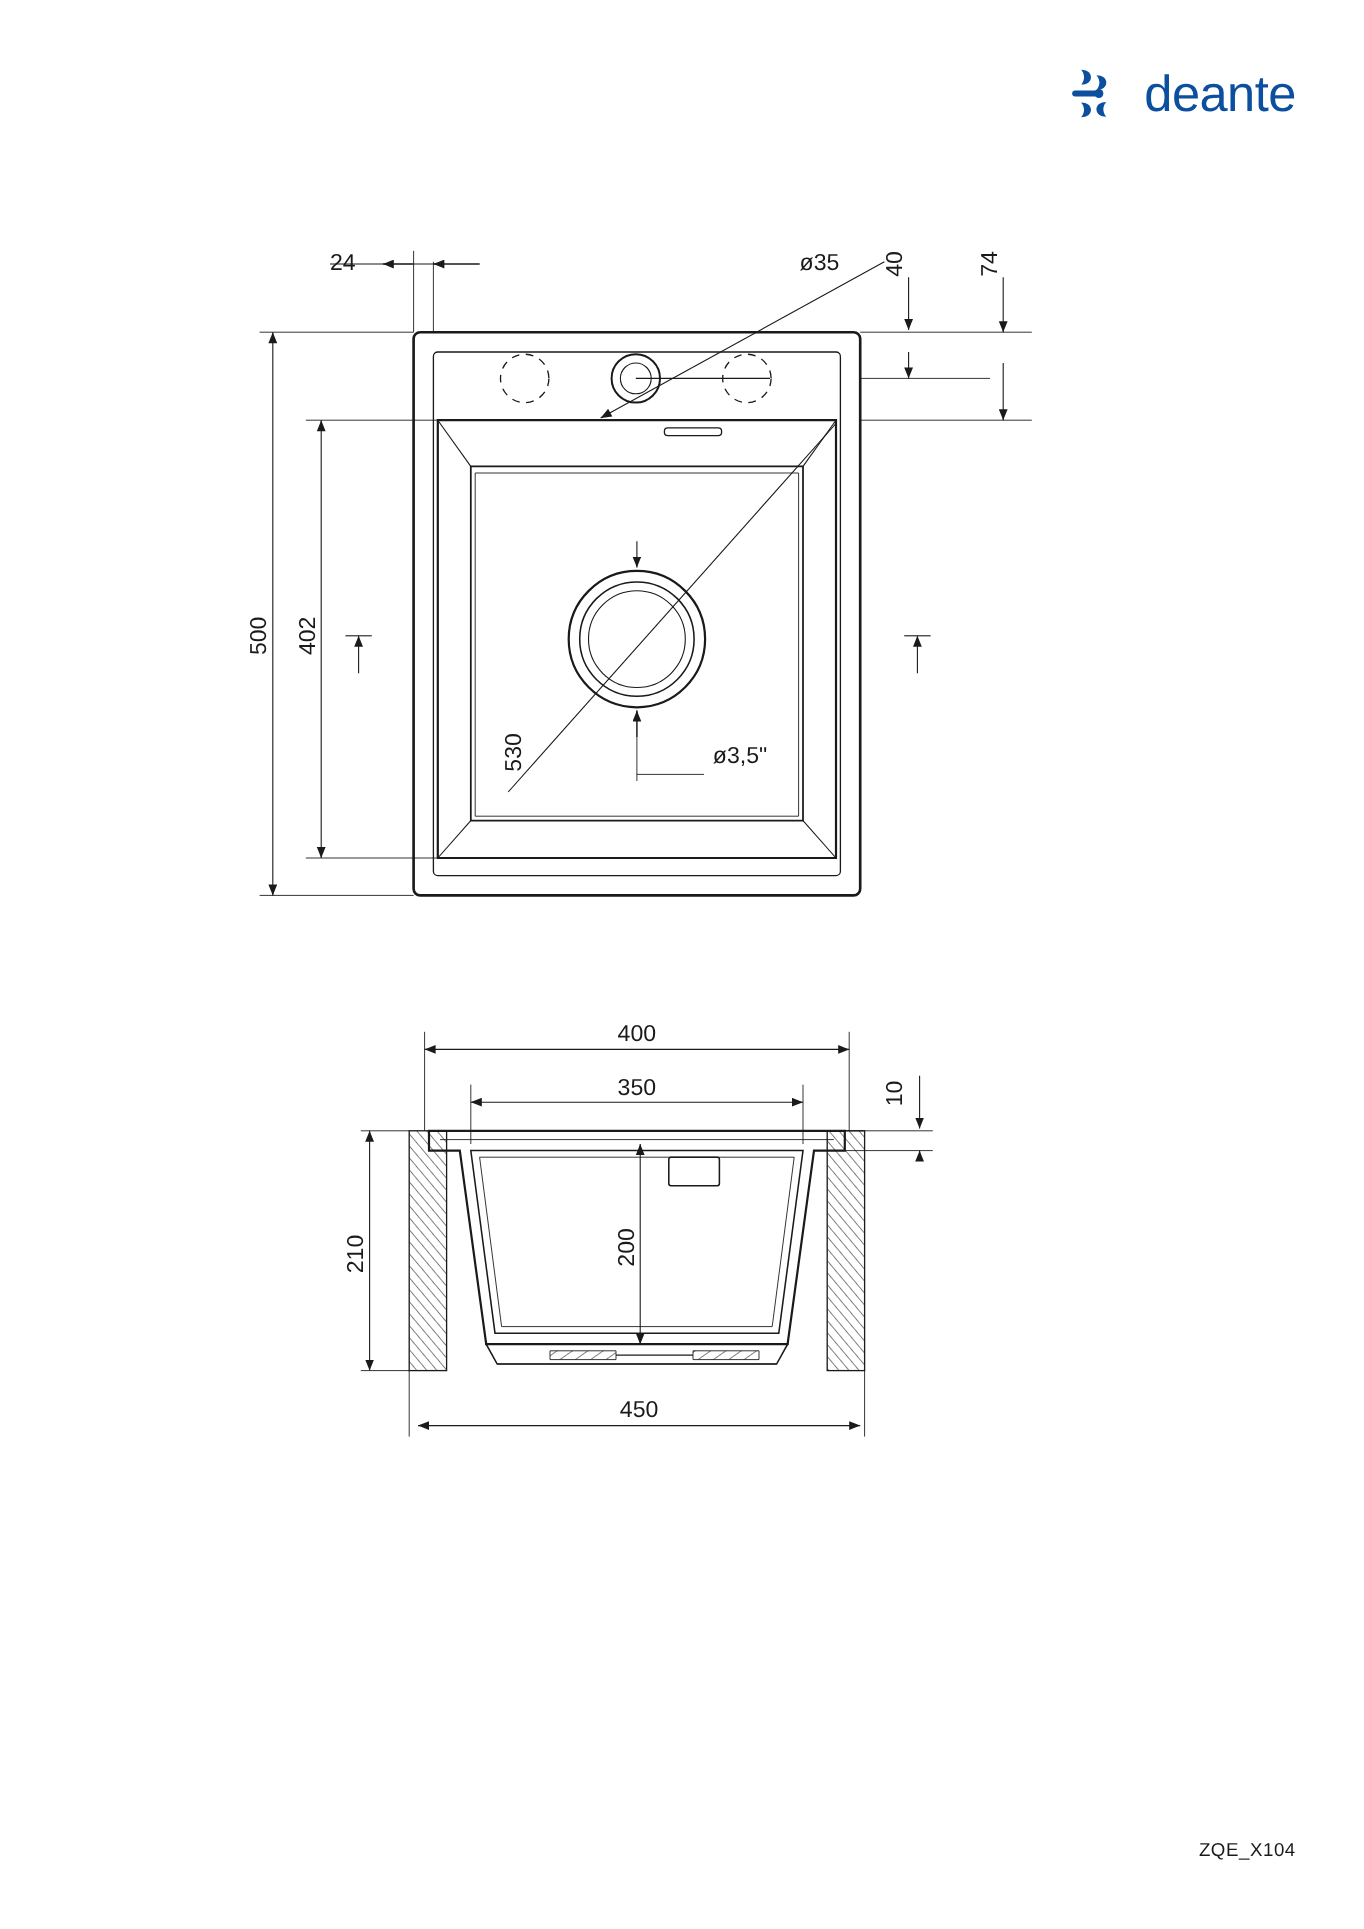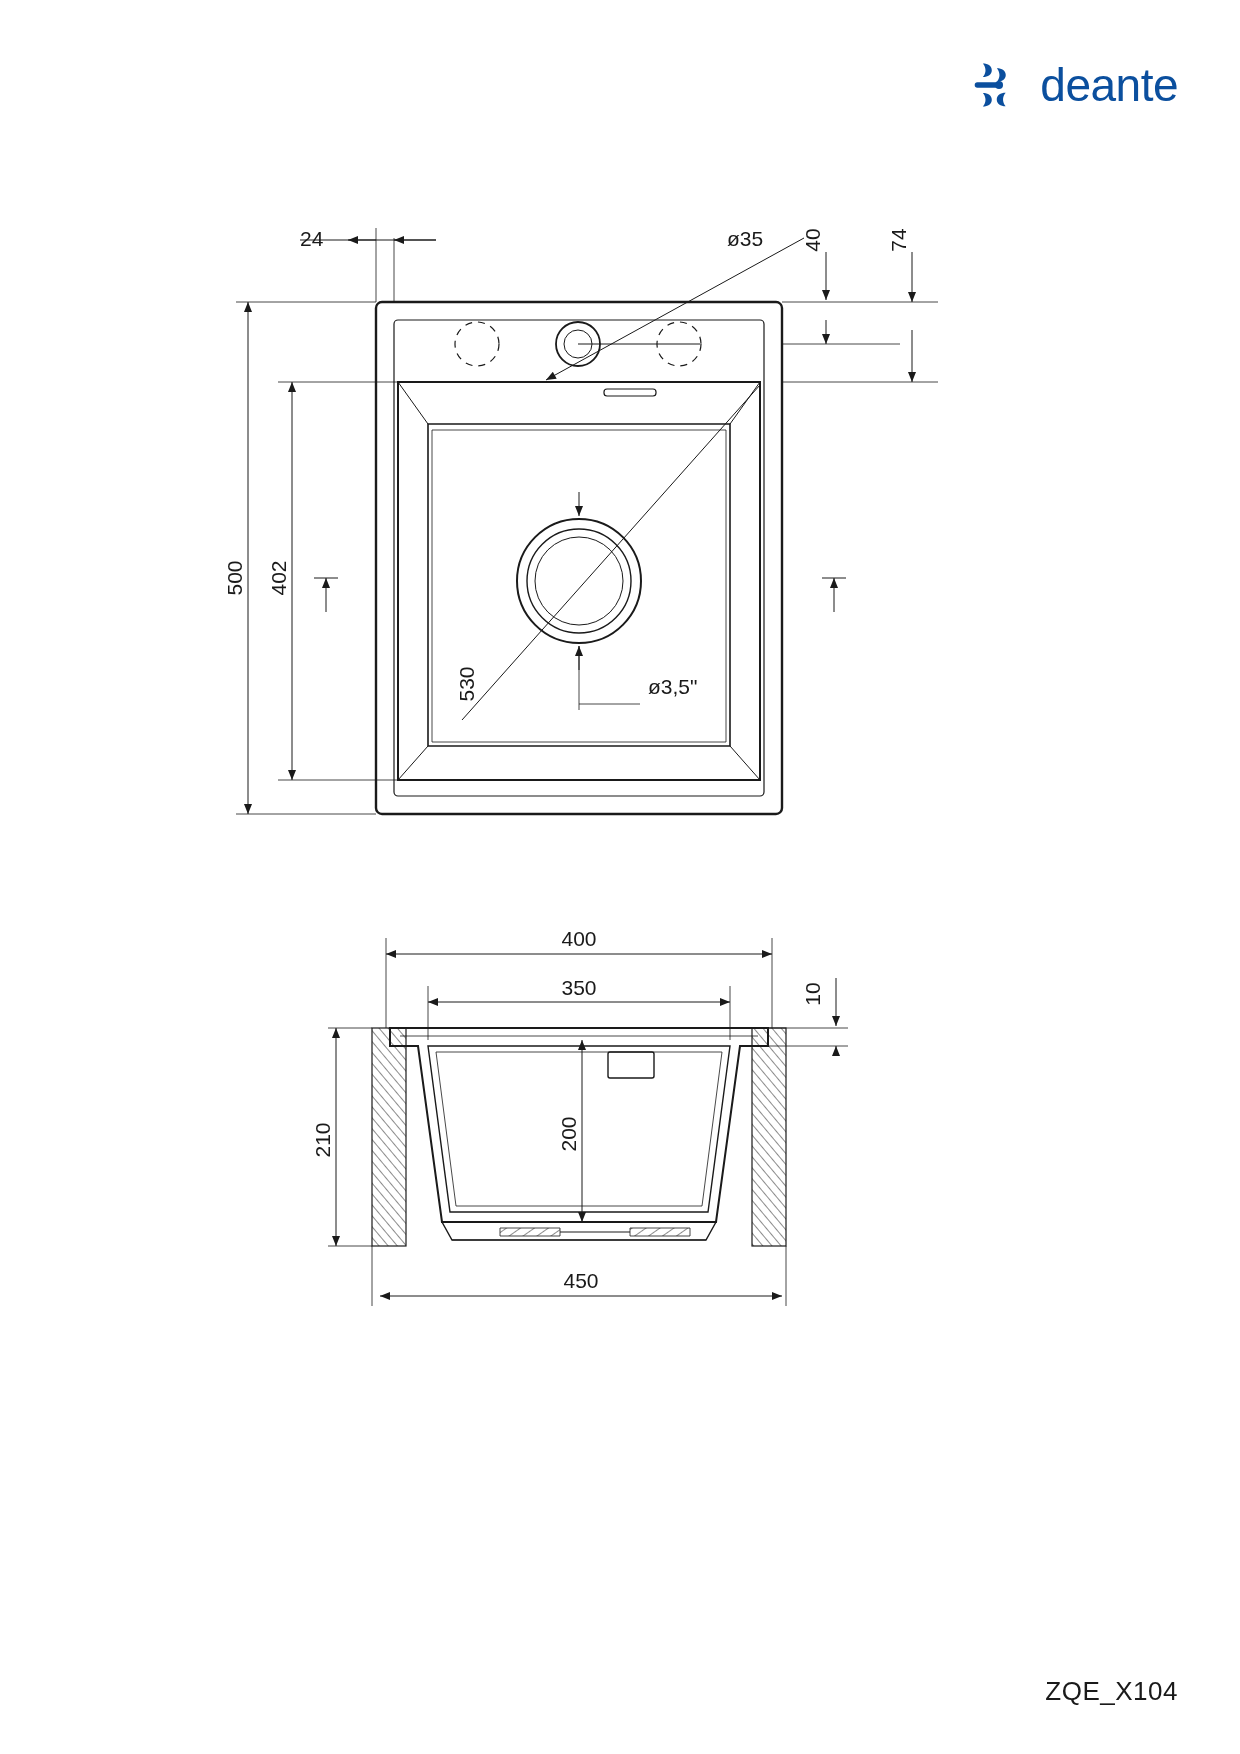--- a/index.html
+++ b/index.html
@@ -44,22 +44,22 @@
   .drawing {
     position: absolute;
     left: 0;
     top: 0;
     width: 1240px;
     height: 1754px;
   }
   .code {
     position: absolute;
     right: 62px;
-    bottom: 47px;
-    font-size: 26px;
+    bottom: 62px;
+    font-size: 17px;
     letter-spacing: 0.5px;
     color: #1a1a1a;
   }
   text {
     font-family: "Liberation Sans", sans-serif;
     fill: #1a1a1a;
   }
   .dimtext {
     font-size: 21px;
   }

